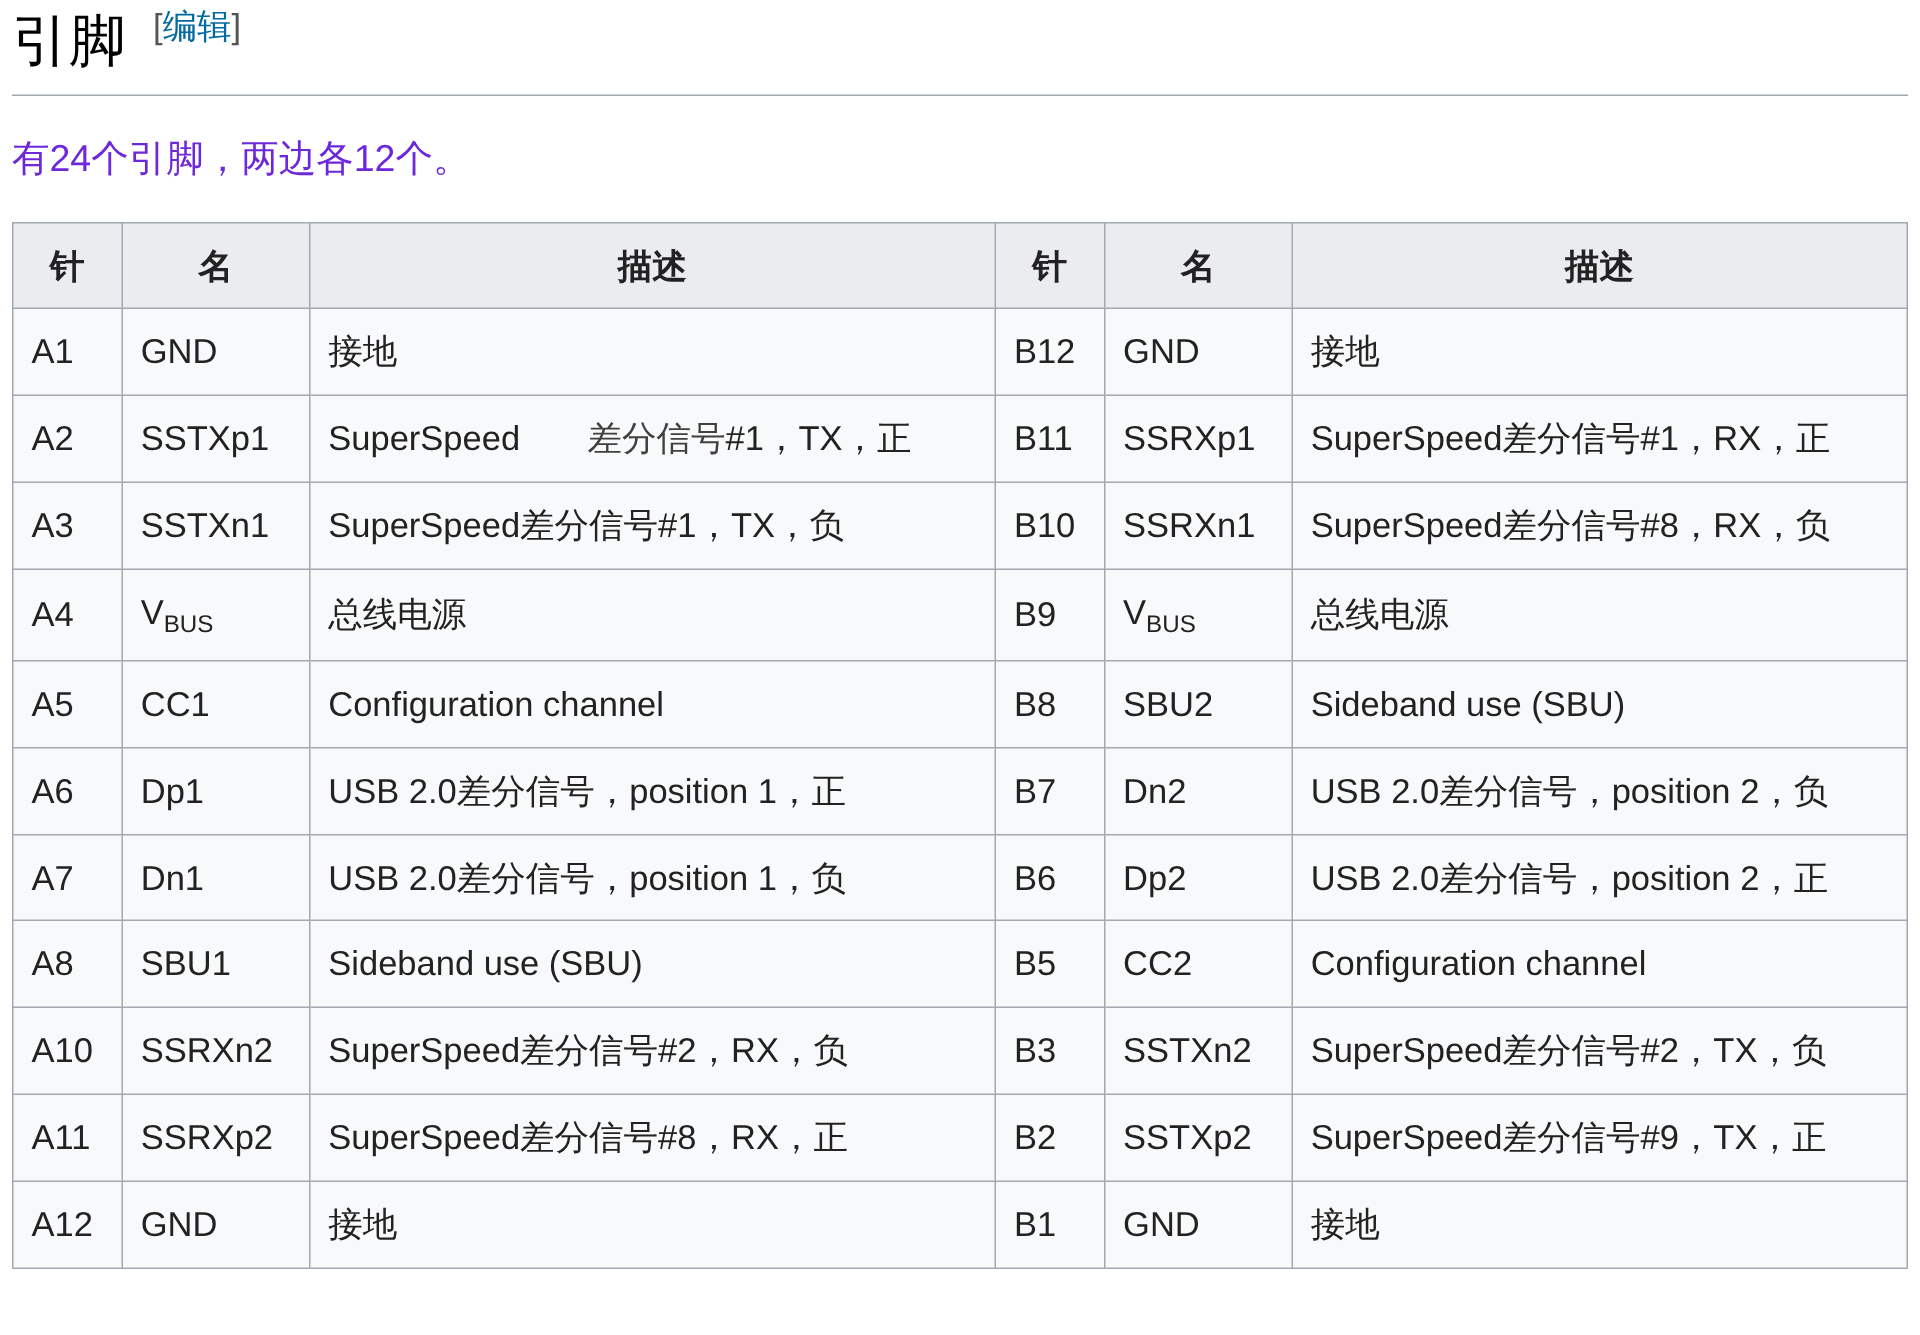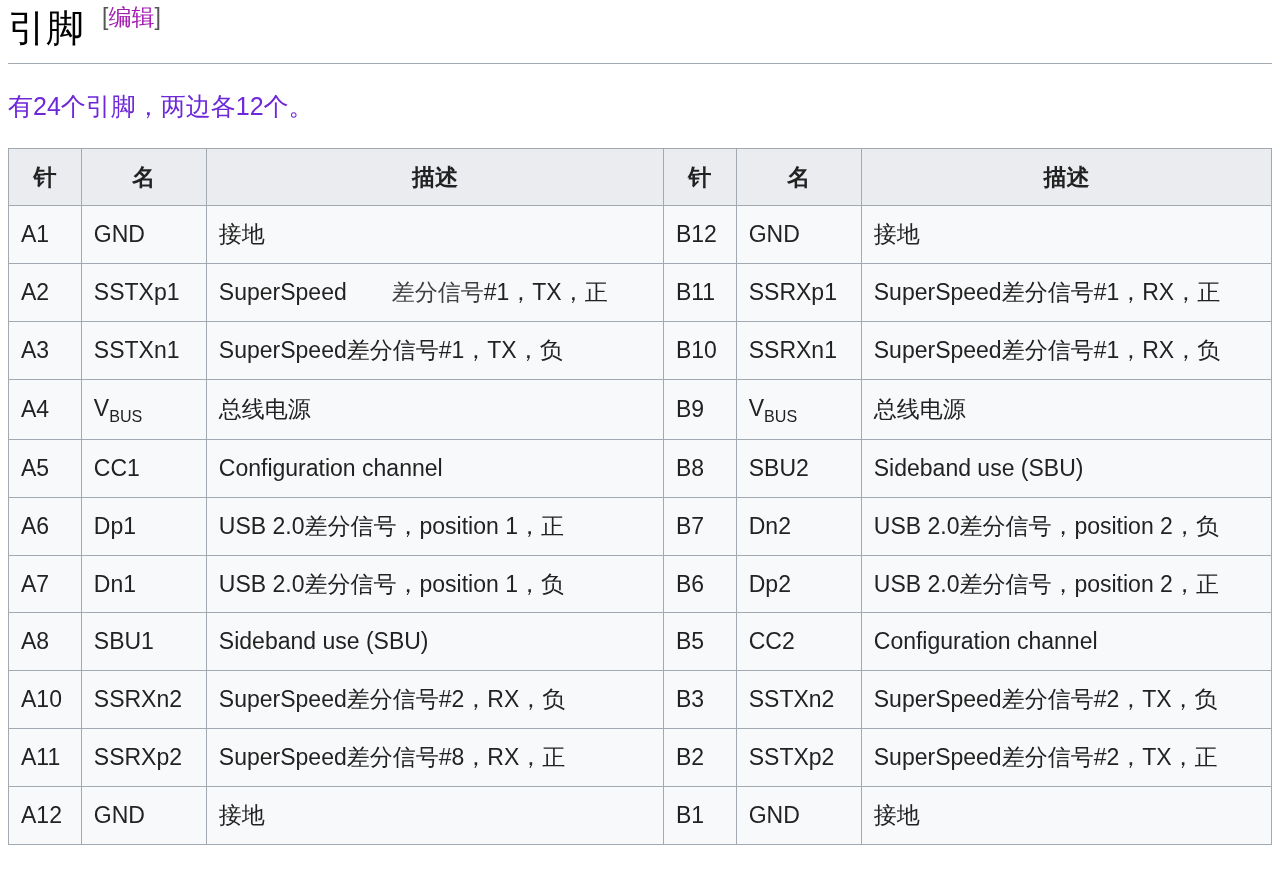--- a/index.html
+++ b/index.html
@@ -23,21 +23,21 @@
       font-weight: 400;
       color: #000;
       margin-right: 18px;
       font-family: "Microsoft YaHei", serif;
     }
     .edit-brackets {
       font-size: 23px;
       color: #555;
     }
     .edit-link {
-      color: #a21caf;
+      color: #0369a1;
       cursor: pointer;
       font-size: 23px;
     }
     .intro {
       font-size: 25px;
       margin: 24px 0 22px 0;
       color: #6d28d9;
     }
     table.pin-table {
       border-collapse: collapse;
@@ -111,21 +111,21 @@
         <td class="pin">B11</td>
         <td class="name">SSRXp1</td>
         <td>SuperSpeed差分信号#1，RX，正</td>
       </tr>
       <tr>
         <td class="pin">A3</td>
         <td class="name">SSTXn1</td>
         <td>SuperSpeed差分信号#1，TX，负</td>
         <td class="pin">B10</td>
         <td class="name">SSRXn1</td>
-        <td>SuperSpeed差分信号#1，RX，负</td>
+        <td>SuperSpeed差分信号#8，RX，负</td>
       </tr>
       <tr>
         <td class="pin">A4</td>
         <td class="name">V<span class="sub">BUS</span></td>
         <td>总线电源</td>
         <td class="pin">B9</td>
         <td class="name">V<span class="sub">BUS</span></td>
         <td>总线电源</td>
       </tr>
       <tr>
@@ -167,21 +167,21 @@
         <td class="pin">B3</td>
         <td class="name">SSTXn2</td>
         <td>SuperSpeed差分信号#2，TX，负</td>
       </tr>
       <tr>
         <td class="pin">A11</td>
         <td class="name">SSRXp2</td>
         <td>SuperSpeed差分信号#8，RX，正</td>
         <td class="pin">B2</td>
         <td class="name">SSTXp2</td>
-        <td>SuperSpeed差分信号#2，TX，正</td>
+        <td>SuperSpeed差分信号#9，TX，正</td>
       </tr>
       <tr>
         <td class="pin">A12</td>
         <td class="name">GND</td>
         <td>接地</td>
         <td class="pin">B1</td>
         <td class="name">GND</td>
         <td>接地</td>
       </tr>
     </tbody>

